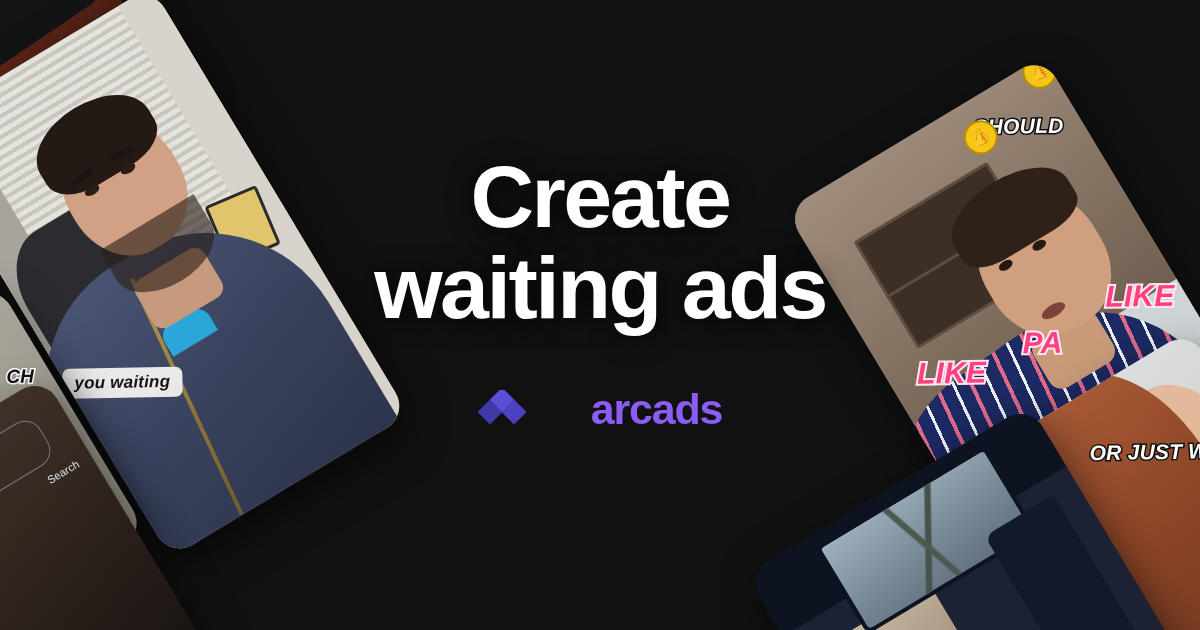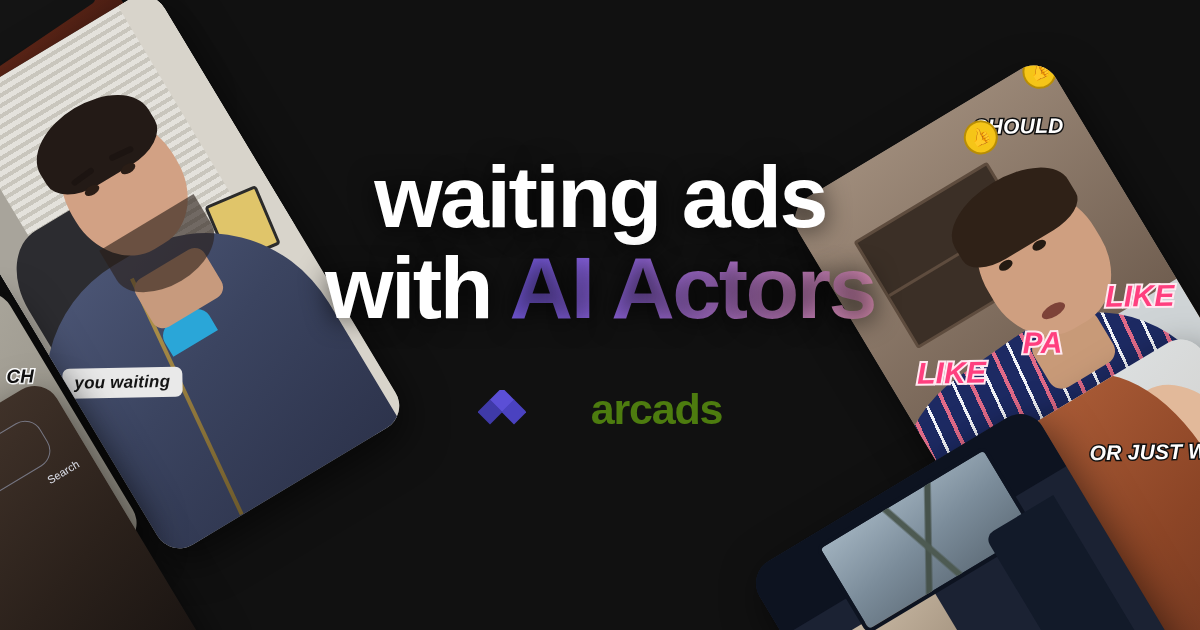--- a/index.html
+++ b/index.html
@@ -337,21 +337,21 @@
     background-clip:text;
     -webkit-text-fill-color:transparent;
     color:transparent;
   }
   #brand {
     display:flex; align-items:center; gap:17px;
     margin-top:52px;
   }
   #brand .mark { width:48px; height:40px; flex:none; }
   #brand .word {
-    color:#4d7c0f;
+    color:#8b5cf6;
     font-size:43px;
     font-weight:700;
     letter-spacing:-1.2px;
     margin-left:48px;
   }
 </style>
 </head>
 <body>
 
 <div id="stage" style="background: rgb(17, 17, 17);">
@@ -436,22 +436,22 @@
       <div class="pillar"></div>
       <div class="handle"></div>
 
       <div class="hair3"></div>
 
     </div>
   </div>
 
   <div id="center">
     <h1 id="headline" style="color: rgb(255, 255, 255);">
+      <span class="ln">Create</span>
       <span class="ln">waiting ads</span>
-      <span class="ln"><span>with </span><span class="grad" id="gradtext" style="--g1: #7B5FF0; --g2: #9A6BE8; --g3: #C47FD0; --g4: #E897BB;">AI Actors</span></span>
     </h1>
 
     <div id="brand">
       <svg class="mark" viewBox="0 0 48 40">
         <g id="logo-g">
           <rect x="15.2" y="1.2" width="17.6" height="17.6" transform="rotate(45 24 10)" fill="#5B4FD6"></rect>
           <rect x="3.2" y="13.2" width="17.6" height="17.6" transform="rotate(45 12 22)" fill="#3F3AA8"></rect>
           <rect x="27.2" y="13.2" width="17.6" height="17.6" transform="rotate(45 36 22)" fill="#4A42C0"></rect>
         </g>
       </svg>

